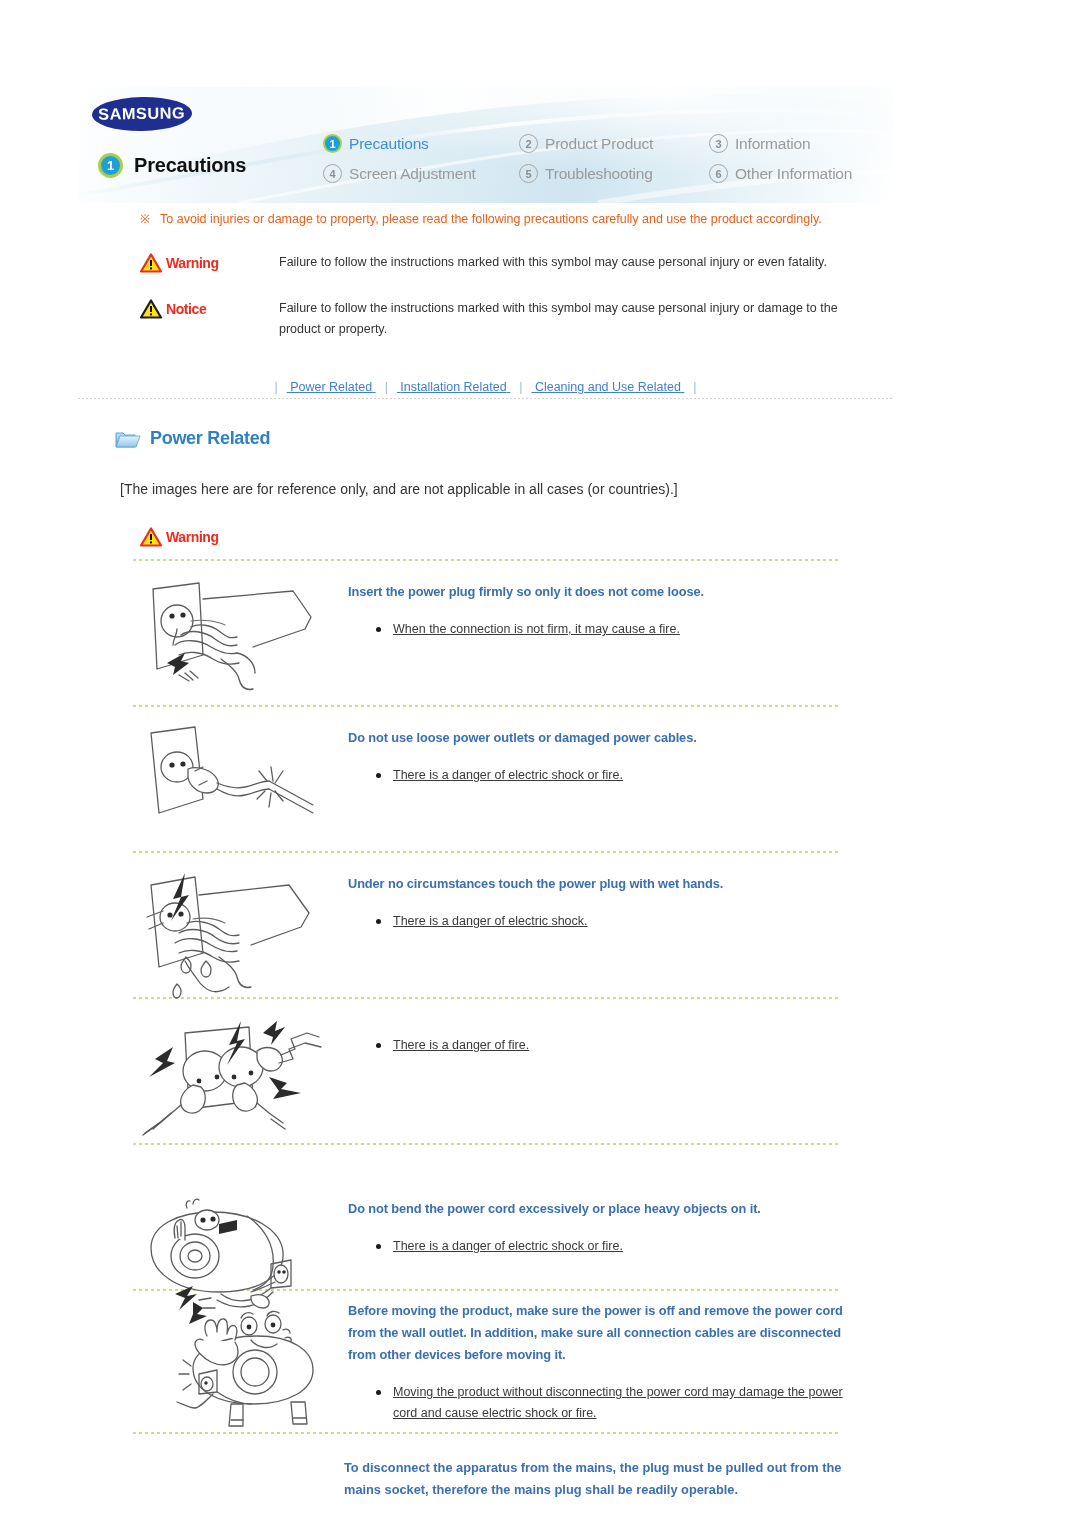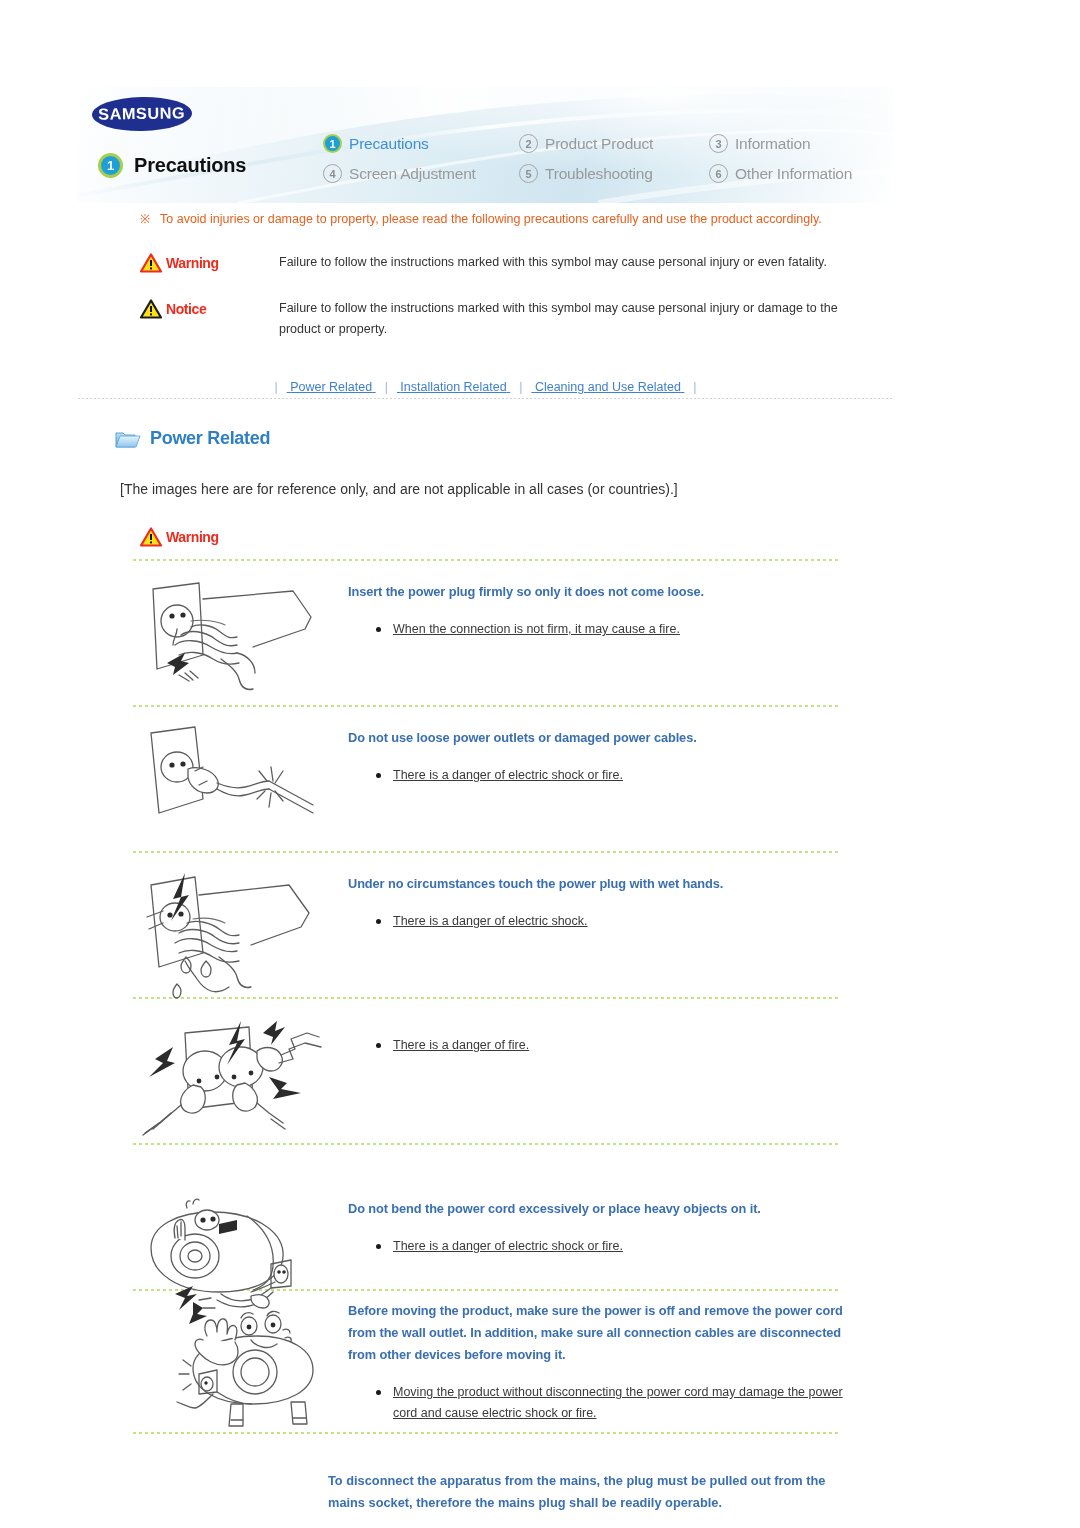--- a/index.html
+++ b/index.html
@@ -286,27 +286,26 @@
     position: absolute;
     left: 0;
     top: 8px;
     width: 5px;
     height: 5px;
     border-radius: 50%;
     background: #1a1a1a;
   }
   .tail-note {
     position: absolute;
-    left: 328px;
+    left: 344px;
     width: 500px;
     font-size: 12.8px;
     font-weight: bold;
     color: #3a6fb0;
     line-height: 22px;
-    margin-top: 13px;
   }
 
   svg { display: block; overflow: visible; }
   .ln { fill: none; stroke: #5c5c5c; stroke-width: 1.3; stroke-linejoin: round; stroke-linecap: round; }
   .ln-t { fill: none; stroke: #6d6d6d; stroke-width: 1.1; stroke-linejoin: round; stroke-linecap: round; }
   .fillw { fill: #ffffff; }
   .blk { fill: #2b2b2b; }
 </style>
 </head>
 <body>

